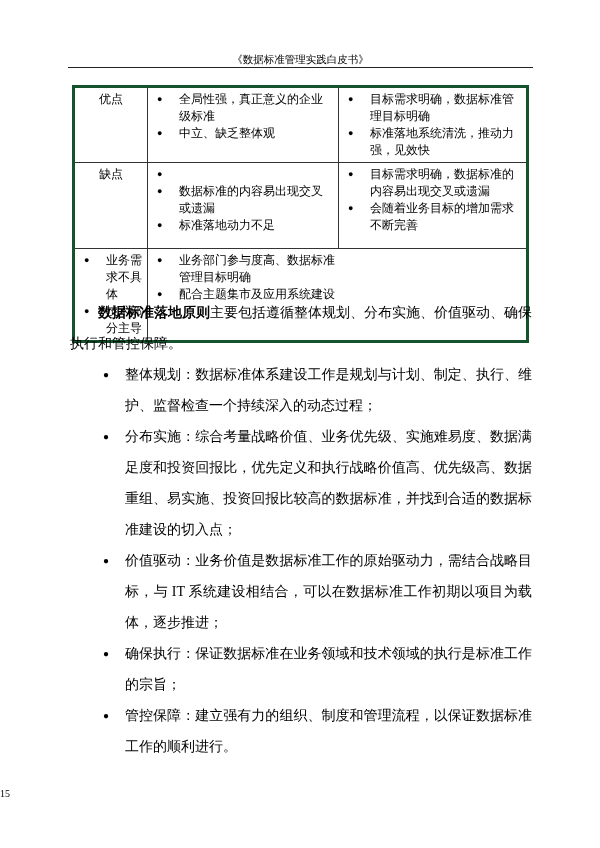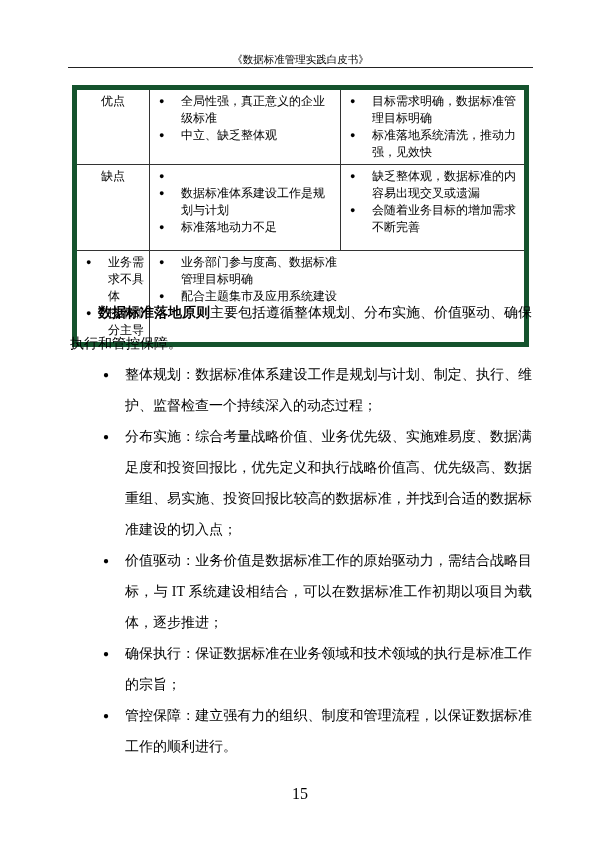--- a/index.html
+++ b/index.html
@@ -17,21 +17,21 @@
     position:absolute;top:53px;left:68px;width:465px;
     text-align:center;
     font-size:10.5px;line-height:14px;
     border-bottom:1.5px solid #222;
   }
   
   .ctable{
     position:absolute;top:85px;left:72px;width:457px;
     display:grid;
     grid-template-columns:73px 191px 1fr;
-    border:5px solid #14532d;
+    border:3px solid #14532d;
     box-sizing:border-box;
     font-size:12px;line-height:17px;
   }
   .t-cell{box-sizing:border-box;padding:3px 4px 3px 6px;}
   .t-cell.rb{border-right:1px solid #333;}
   .t-cell.bb{border-bottom:1px solid #333;}
   .t-label{text-align:center;padding:3px 2px;}
   .t-row1{min-height:64px;}
   .t-row2{min-height:86px;}
   .t-row3{min-height:52px;}
@@ -52,21 +52,21 @@
     padding-left:55px;
     text-align:justify;
   }
   .blist li .mk{
     position:absolute;left:33px;top:0;
     font-size:10px;line-height:31px;
   }
   
   .footer{
     position:absolute;top:786px;left:0;width:100%;
-    text-align:center;font-size:16px;line-height:15px;
+    font-size:10px;line-height:15px;
   }
 </style>
 </head>
 <body>
 
 <div class="page">
 
   <div class="header">
     <span>《数据标准管理实践白皮书》</span>
   </div>
@@ -93,31 +93,31 @@
           <span class="tx">标准落地系统清洗，推动力强，见效快</span>
         </div>
       </div>
       <div class="t-cell t-label rb bb t-row2">缺点</div>
       <div class="t-cell rb bb t-row2">
         <div class="b-item">
           <span class="mk">●</span>
         </div>
         <div class="b-item">
           <span class="mk">●</span>
-          <span class="tx">数据标准体系建设工作是规划与计划</span>
+          <span class="tx">数据标准的内容易出现交叉或遗漏</span>
         </div>
         <div class="b-item">
           <span class="mk">●</span>
           <span class="tx">标准落地动力不足</span>
         </div>
       </div>
       <div class="t-cell bb t-row2">
         <div class="b-item">
           <span class="mk">●</span>
-          <span class="tx">缺乏整体观，数据标准的内容易出现交叉或遗漏</span>
+          <span class="tx">目标需求明确，数据标准的内容易出现交叉或遗漏</span>
         </div>
         <div class="b-item">
           <span class="mk">●</span>
           <span class="tx">会随着业务目标的增加需求不断完善</span>
         </div>
       </div>
       <div class="t-cell rb t-row3">
         <div class="b-item">
           <span class="mk">●</span>
           <span class="tx">业务需求不具体</span>

